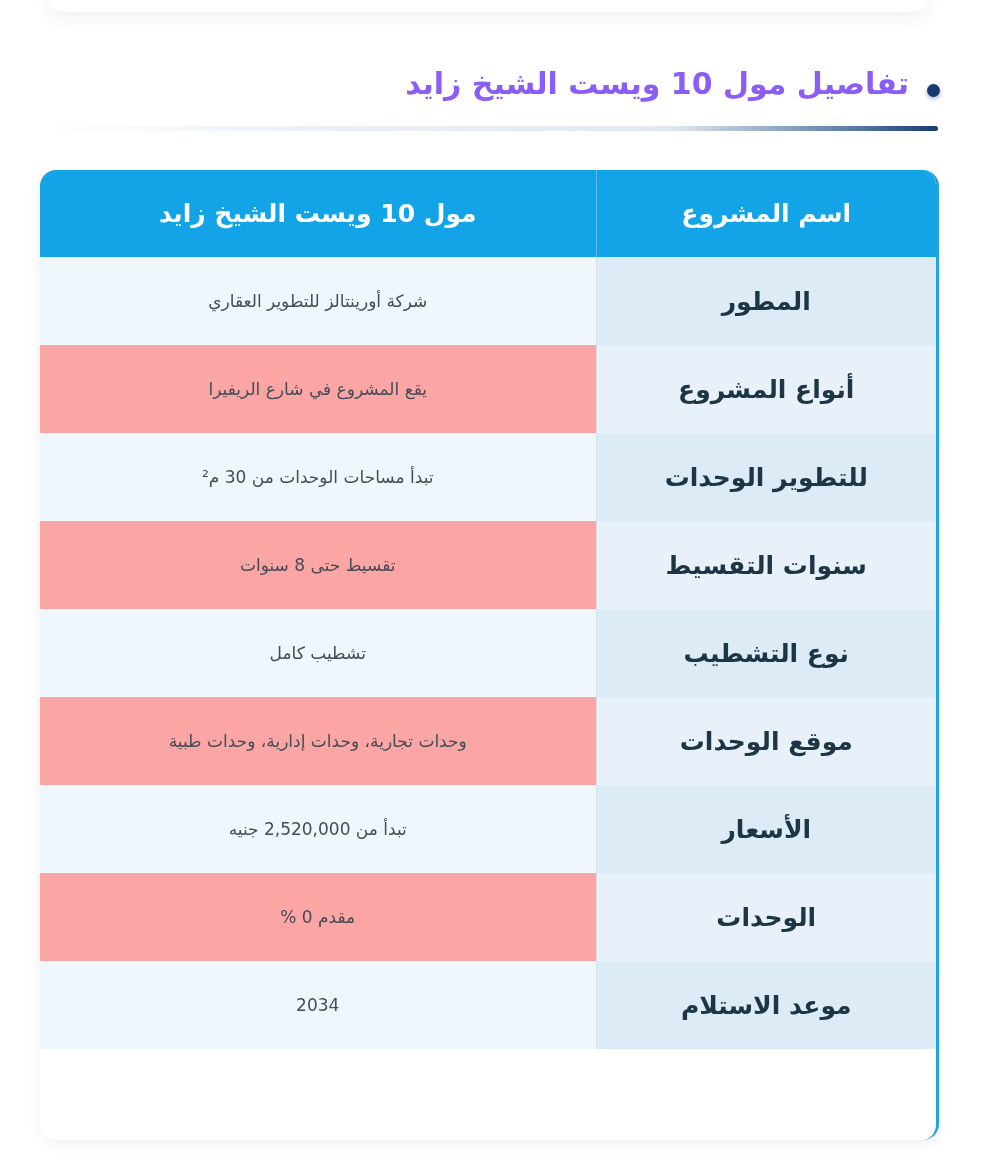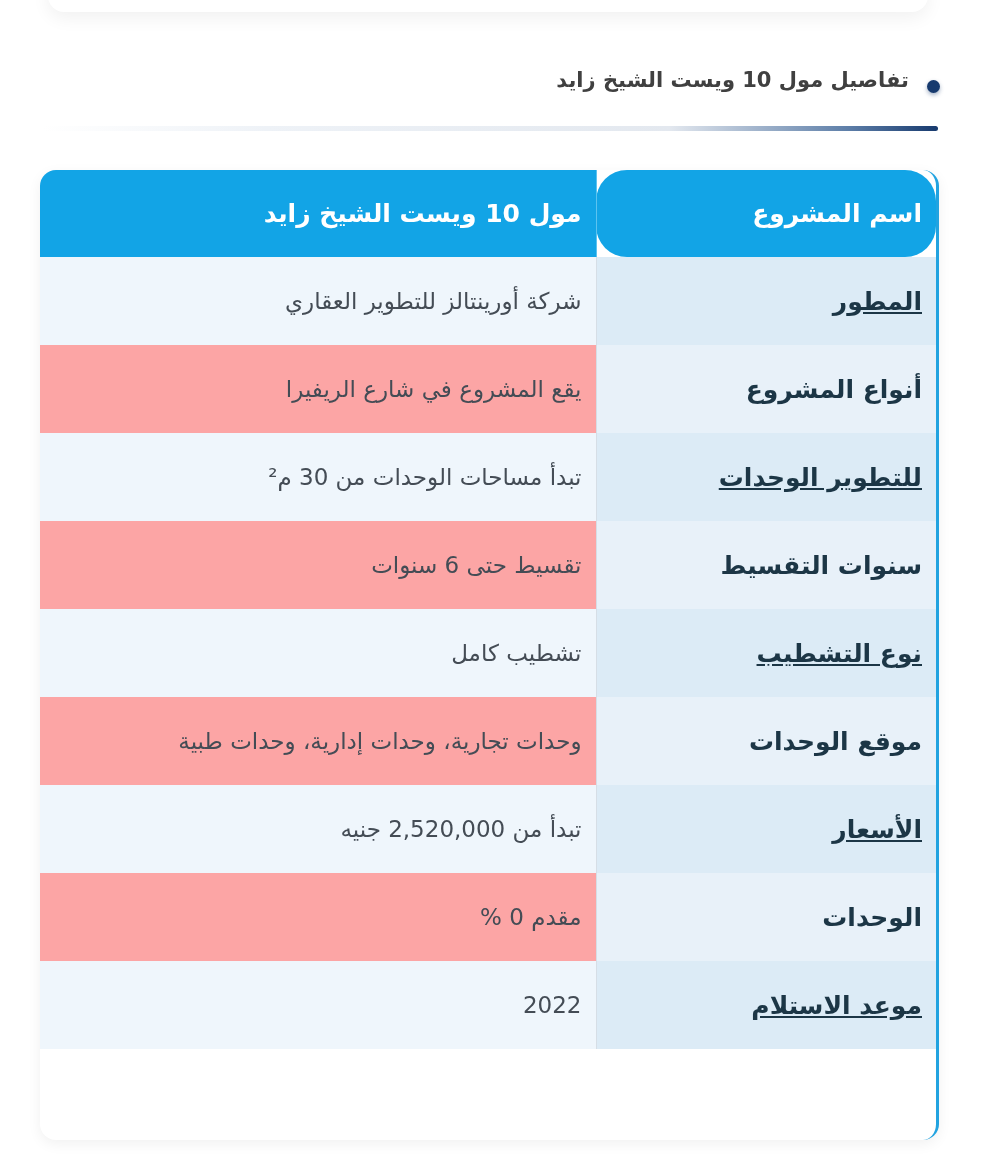--- a/index.html
+++ b/index.html
@@ -5,38 +5,38 @@
   html, body { margin:0; padding:0; background:#ffffff; }
   body { width:1000px; height:1173px; position:relative; overflow:hidden;
          font-family:"DejaVu Sans", sans-serif; }
   .top-card { position:absolute; left:48px; top:-20px; width:880px; height:32px;
               background:#fff; border-radius:0 0 16px 16px;
               box-shadow:0 6px 18px rgba(0,0,0,0.06); }
   .section-title { position:absolute; right:60px; top:66px; display:flex; align-items:center;
                    direction:rtl; }
   .bullet { width:13px; height:13px; border-radius:50%; background:#173a6e; margin-left:18px; margin-top:14px;
             box-shadow:0 2px 4px rgba(23,58,110,0.4); }
-  .title-text { font-size:21px; font-weight:bold; color:#404040; }
+  .title-text { font-size:30px; font-weight:bold; color:#8b5cf6; }
   .title-line { position:absolute; left:42px; top:126px; width:896px; height:5px; border-radius:3px;
                 background:linear-gradient(to right, #ffffff 0%, #eef2f7 25%, #e3e8ef 70%, #5d7ea8 90%, #173a6e 100%); }
 
   .table-wrap { position:absolute; left:40px; top:170px; width:896px; height:970px;
                 border-radius:16px; overflow:hidden; background:#fff;
                 box-shadow:0 4px 14px rgba(0,0,0,0.06);
                 border-right:3px solid #22a3e0; }
   table { width:100%; border-collapse:collapse; direction:rtl; table-layout:fixed; }
   col.c-label { width:340px; }
   tr { height:88px; }
   tr.header-row { height:87px; background:#12a4e6; }
   tr.header-row td { color:#ffffff; font-size:25px; font-weight:bold; }
-  td { padding:0 14px 0 14px; text-align:right; vertical-align:middle; }
+  td { padding:0 14px 0 14px; text-align:center; vertical-align:middle; }
   td.label { font-size:25px; font-weight:bold; color:#1c3646; border-left:1px solid #d6dee6; }
-  td.value { font-size:23px; color:#444c55; padding-right:14px; }
-  tr.header-row td.label { border-left:1px solid #5cc3f0; color:#fff;border-radius:31px; }
-  tr.odd td.label { background:#dcebf6;text-decoration:underline; }
+  td.value { font-size:17px; color:#444c55; padding-right:14px; }
+  tr.header-row td.label { border-left:1px solid #5cc3f0; color:#fff; }
+  tr.odd td.label { background:#dcebf6; }
   tr.odd td.value { background:#eff6fc; }
   tr.even td.label { background:#e8f1f9; }
   tr.even td.value { background:#fca5a5; }
 </style>
 </head>
 <body>
 
 <div class="top-card"></div>
 
 <div class="section-title">
@@ -63,37 +63,37 @@
       <tr class="even">
         <td class="label">أنواع المشروع</td>
         <td class="value">يقع المشروع في شارع الريفيرا</td>
       </tr>
       <tr class="odd">
         <td class="label">للتطوير الوحدات</td>
         <td class="value">تبدأ مساحات الوحدات من 30 م²</td>
       </tr>
       <tr class="even">
         <td class="label">سنوات التقسيط</td>
-        <td class="value">تقسيط حتى 6 سنوات</td>
+        <td class="value">تقسيط حتى 8 سنوات</td>
       </tr>
       <tr class="odd">
         <td class="label">نوع التشطيب</td>
         <td class="value">تشطيب كامل</td>
       </tr>
       <tr class="even">
         <td class="label">موقع الوحدات</td>
         <td class="value">وحدات تجارية، وحدات إدارية، وحدات طبية</td>
       </tr>
       <tr class="odd">
         <td class="label">الأسعار</td>
         <td class="value">تبدأ من 2,520,000 جنيه</td>
       </tr>
       <tr class="even">
         <td class="label">الوحدات</td>
         <td class="value">مقدم 0 %</td>
       </tr>
       <tr class="odd">
         <td class="label">موعد الاستلام</td>
-        <td class="value">2022</td>
+        <td class="value">2034</td>
       </tr>
     </tbody>
   </table>
 </div>
 
 </body></html>

